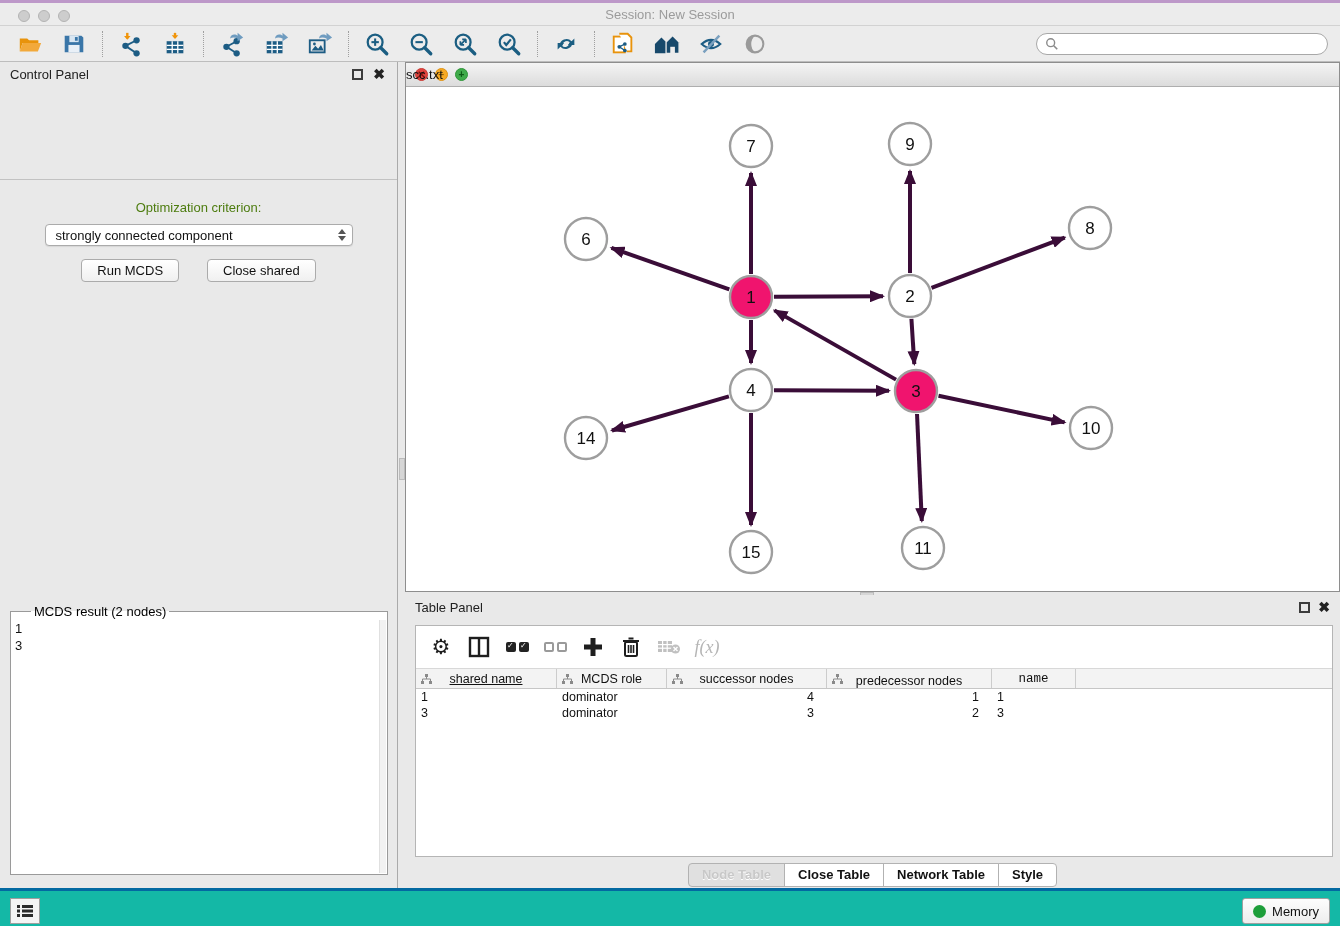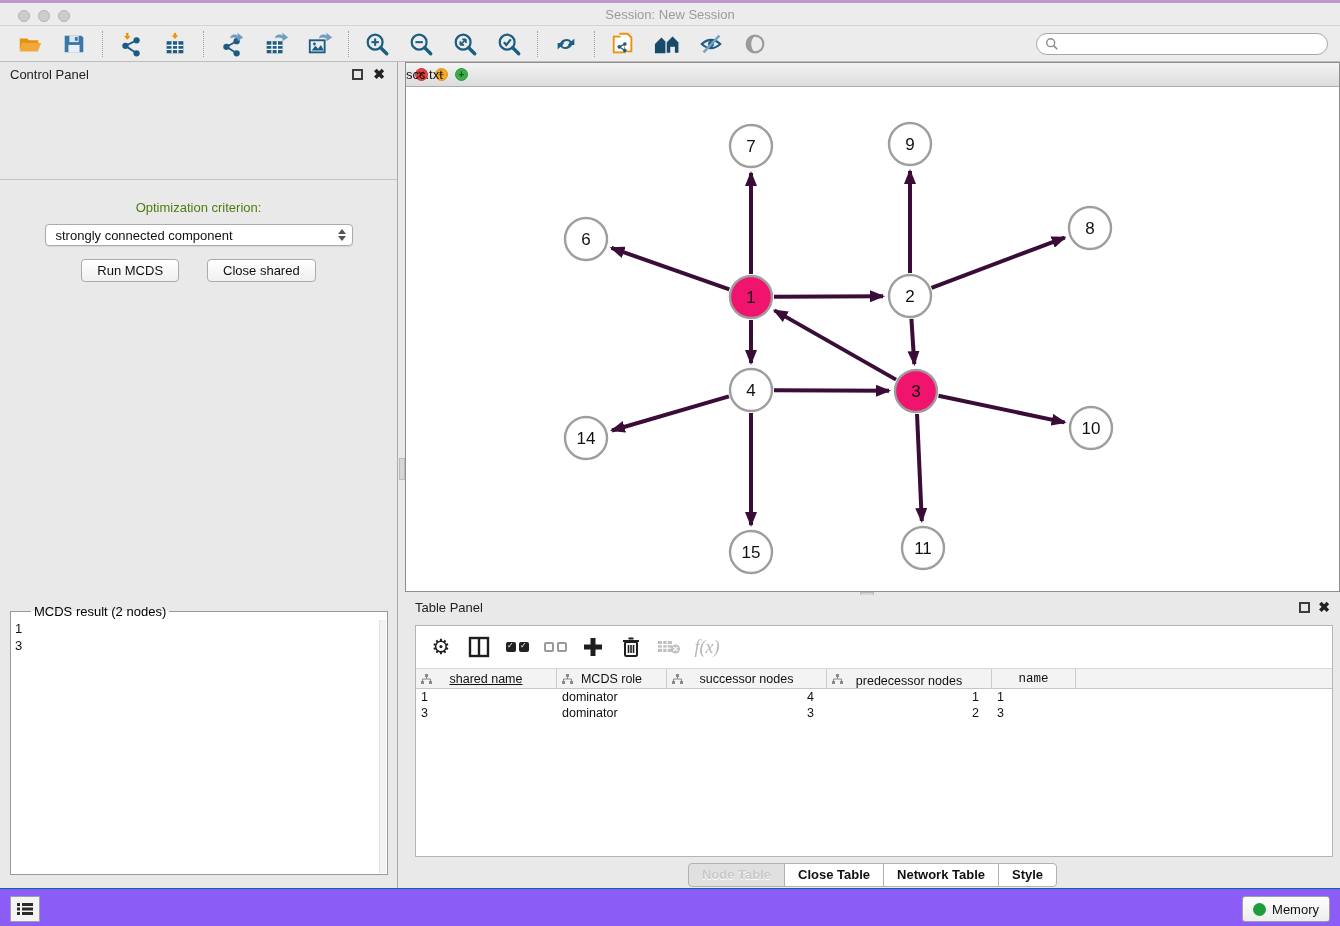--- a/index.html
+++ b/index.html
@@ -138,21 +138,21 @@
     border-right:1px solid #cccccc; font-size:12.5px; color:#111; height:100%;
   }
   .gh-cell .tree-ico { position:absolute; left:5px; top:5px; }
   .grid-row { display:flex; height:16px; align-items:center; }
   .gr-cell { font-size:12.5px; color:#111; padding:0 13px 0 5px; }
   .gr-cell.right { text-align:right; }
   .tp-tabs { position:absolute; left:0; right:0; top:268px; display:flex; justify-content:center; }
   
   .statusbar {
     position:absolute; left:0; top:888px; width:1340px; height:38px;
-    background:#8b5cf6; border-top:1px solid #0369a1;
+    background:#14b8a6; border-top:3px solid #0369a1;
   }
   .list-btn {
     position:absolute; left:10px; top:7px; width:30px; height:26px;
     background:#f4f4f4; border:1px solid #9f9f9f;
     display:flex; align-items:center; justify-content:center;
   }
   .memory-btn {
     position:absolute; right:10px; top:7px; height:26px;
     background:linear-gradient(#fdfdfd,#ededed); border:1px solid #a0a0a0; border-radius:3px;
     display:flex; align-items:center; gap:6px; padding:0 10px; font-size:13px; color:#111;

